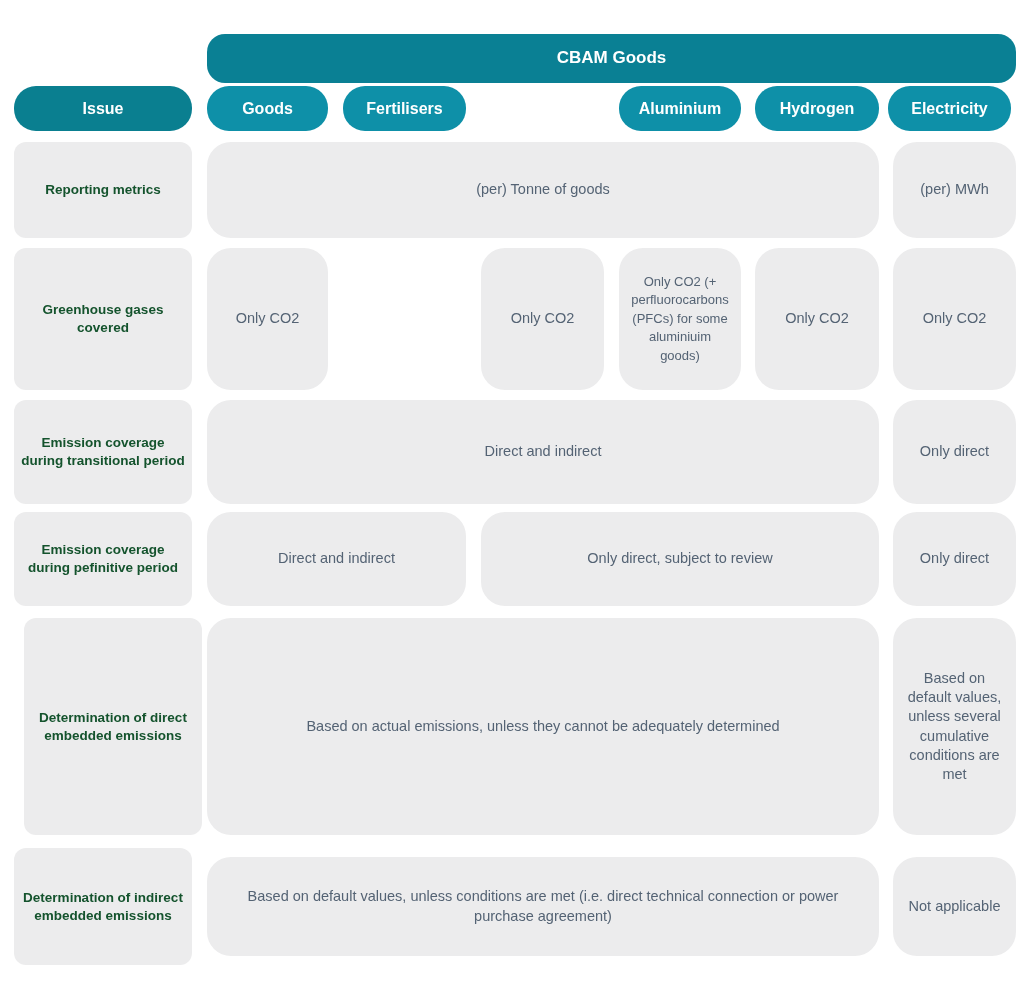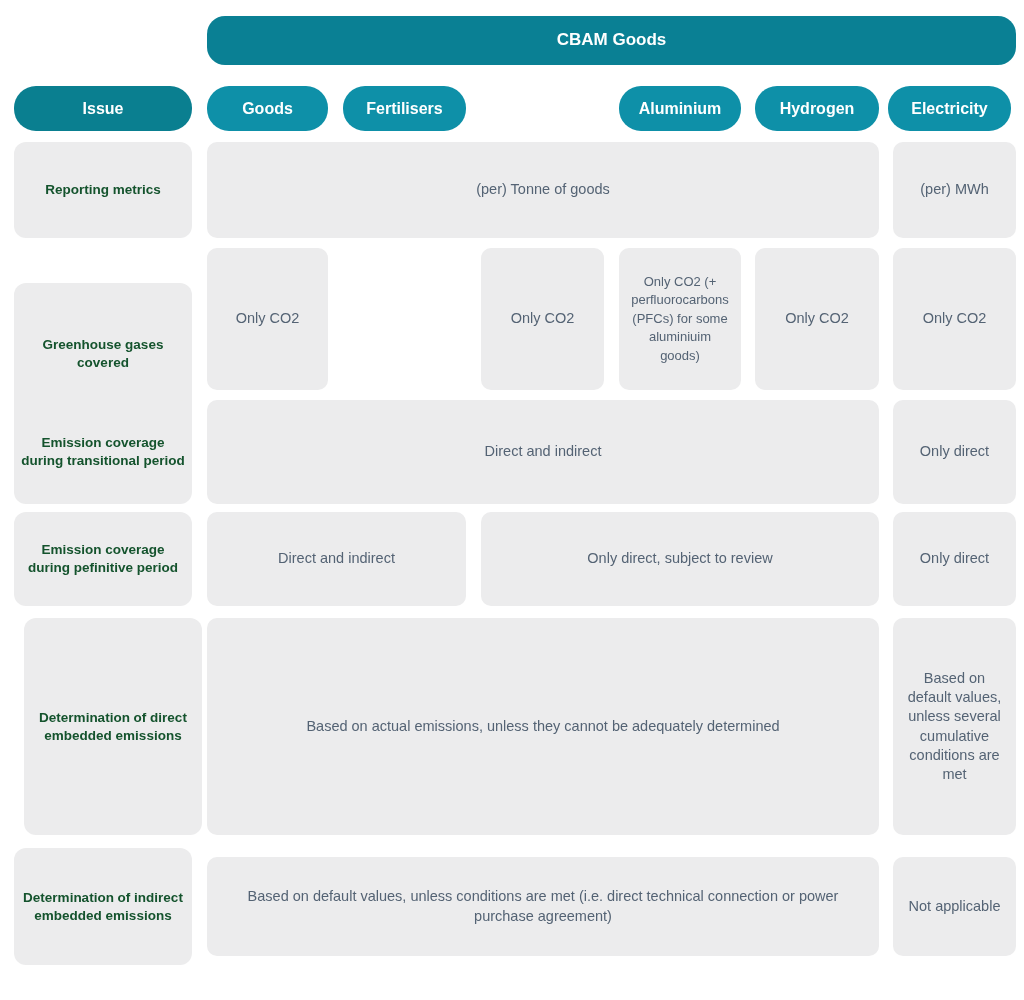--- a/index.html
+++ b/index.html
@@ -57,52 +57,52 @@
     border-radius: 12px;
     padding: 4px 6px;
   }
 
   
   .data-cell {
     background: #ececed;
     color: #546374;
     font-weight: normal;
     font-size: 14.5px;
-    border-radius: 10px;
+    border-radius: 24px;
     padding: 6px 10px;
   }
   .data-cell.small { font-size: 13px; line-height: 1.42; }
 </style>
 </head>
 <body>
 
 <div id="board">
 
-  <div class="cell banner" style="left:207px; top:16px; width:809px; height:49px;">CBAM Goods</div>
+  <div class="cell banner" style="left:207px; top:34px; width:809px; height:49px;">CBAM Goods</div>
 
   <div class="cell hdr hdr-issue" style="left:14px; top:86px; width:178px; height:45px;text-align:right;">Issue</div>
 
   <div class="cell hdr hdr-good" style="left:207px; top:86px; width:121px; height:45px;">Goods</div>
 
   <div class="cell hdr hdr-good" style="left:343px; top:86px; width:123px; height:45px;">Fertilisers</div>
 
 
   <div class="cell hdr hdr-good" style="left:619px; top:86px; width:122px; height:45px;">Aluminium</div>
 
   <div class="cell hdr hdr-good" style="left:755px; top:86px; width:124px; height:45px;">Hydrogen</div>
 
   <div class="cell hdr hdr-good" style="left:888px; top:86px; width:123px; height:45px;">Electricity</div>
 
   <div class="cell issue-cell" style="left:14px; top:142px; width:178px; height:96px;">Reporting metrics</div>
 
   <div class="cell data-cell" style="left:207px; top:142px; width:672px; height:96px;">(per) Tonne of goods</div>
 
   <div class="cell data-cell" style="left:893px; top:142px; width:123px; height:96px;">(per) MWh</div>
 
-  <div class="cell issue-cell" style="left:14px; top:248px; width:178px; height:142px;margin-top:35px;">Greenhouse gases covered</div>
+  <div class="cell issue-cell" style="left:14px; top:248px; width:178px; height:142px;">Greenhouse gases covered</div>
 
   <div class="cell data-cell" style="left:207px; top:248px; width:121px; height:142px;">Only CO2</div>
 
 
   <div class="cell data-cell" style="left:481px; top:248px; width:123px; height:142px;">Only CO2</div>
 
   <div class="cell data-cell small" style="left:619px; top:248px; width:122px; height:142px;">Only CO2 (+ perfluorocarbons (PFCs) for some aluminiuim goods)</div>
 
   <div class="cell data-cell" style="left:755px; top:248px; width:124px; height:142px;">Only CO2</div>
 

